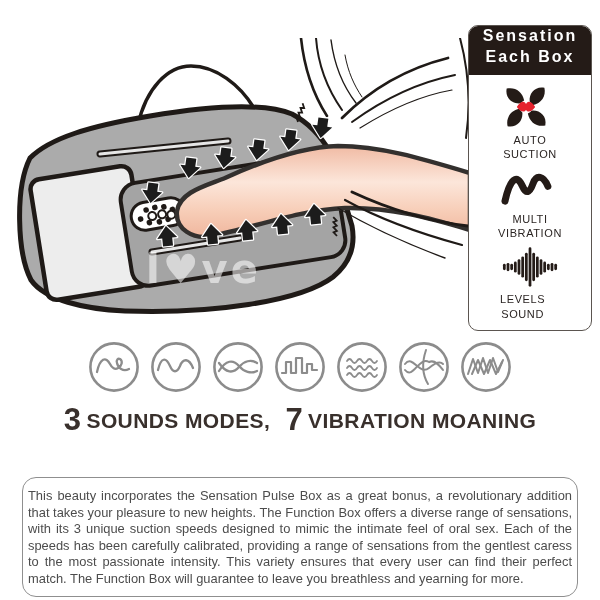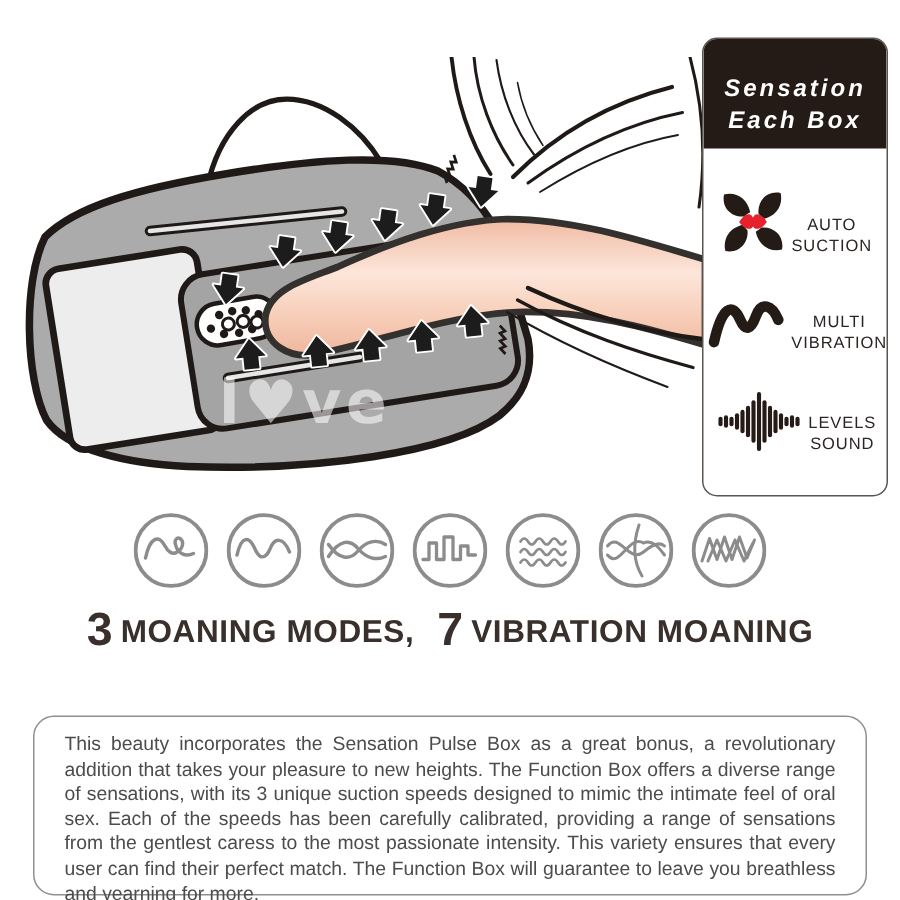--- a/index.html
+++ b/index.html
@@ -10,45 +10,45 @@
   .illustration{position:absolute;left:0;top:38px;width:470px;height:312px;}
   .watermark{position:absolute;left:146px;top:246px;font-size:40px;font-weight:bold;
              color:rgba(255,255,255,0.55);letter-spacing:3px;
              font-family:"DejaVu Sans",sans-serif;pointer-events:none;}
 
   
   .feature-panel{position:absolute;left:468px;top:25px;width:124px;height:306px;
                  border:1.5px solid #5b5550;border-radius:10px;background:#fff;
                  overflow:hidden;display:flex;flex-direction:column;box-sizing:border-box;}
   .panel-header{background:#241b17;color:#fff;text-align:center;font-weight:bold;
-                font-size:16px;letter-spacing:2px;line-height:1.3;padding:24px 0 7px;font-style:italic;}
+                font-size:16px;letter-spacing:2px;line-height:1.3;padding:0 0 7px;}
   .panel-header span{display:block;}
   .panel-features{flex:1;display:flex;flex-direction:column;justify-content:space-evenly;
                   align-items:center;padding:4px 0;}
-  .feature{display:flex;flex-direction:row;align-items:flex-end;gap:3px;}
+  .feature{display:flex;flex-direction:column;align-items:flex-start;gap:3px;}
   .feature-label{font-size:11px;color:#2b2523;text-align:center;line-height:1.3;
                  letter-spacing:0.6px;font-weight:500;}
   .feature-label span{display:block;}
 
   
   .modes-row{position:absolute;top:342px;left:0;width:600px;display:flex;
              justify-content:center;gap:12px;}
   .mode-circle{width:50px;height:50px;}
 
   
   .headline{position:absolute;top:405px;width:600px;text-align:center;color:#39302c;
             font-weight:bold;}
   .hl-line{font-size:21px;letter-spacing:0.4px;line-height:29px;}
   .hl-num{font-size:31px;vertical-align:-2px;margin-right:5px;}
   .hl-gap{margin-right:9px;}
 
   
   .description-box{position:absolute;left:22px;right:22px;top:477px;height:120px;
                    border:1.6px solid #8f8f8f;border-radius:14px;box-sizing:border-box;
-                   padding:10px 20px;background:#fff;}
+                   padding:10px 5px;background:#fff;}
   .description-text{margin:0;font-size:12.9px;line-height:16.6px;color:#4c4c4c;
                     text-align:justify;}
 </style>
 </head>
 <body>
 
 <div class="stage">
 
   <svg class="illustration" viewBox="0 0 470 312" xmlns="http://www.w3.org/2000/svg">
     <defs>
@@ -249,21 +249,21 @@
       <circle cx="25" cy="25" r="23.6" fill="#fff" stroke="#8c8c8c" stroke-width="2.6"></circle>
       <g fill="none" stroke="#8c8c8c" stroke-width="2" stroke-linejoin="round" stroke-linecap="round">
         <path d="M7,32 L12,17 L17,31 L22,16 L27,31 L32,16 L37,30 L42,18"></path>
         <path d="M11,32 L17,18 L23,32 L29,18 L35,32 L41,20"></path>
       </g>
     </svg>
   </div>
 
   <div class="headline">
     <div class="hl-line">
-      <span class="hl-num">3</span><span class="hl-gap">MOANING MODES,</span>
+      <span class="hl-num">3</span><span class="hl-gap">SOUNDS MODES,</span>
       <span class="hl-num">7</span><span>VIBRATION MOANING</span>
     </div>
   </div>
 
   <div class="description-box">
     <p class="description-text">This beauty incorporates the Sensation Pulse Box as a great bonus, a revolutionary addition that takes your pleasure to new heights. The Function Box offers a diverse range of sensations, with its 3 unique suction speeds designed to mimic the intimate feel of oral sex. Each of the speeds has been carefully calibrated, providing a range of sensations from the gentlest caress to the most passionate intensity. This variety ensures that every user can find their perfect match. The Function Box will guarantee to leave you breathless and yearning for more.</p>
   </div>
 
 </div>
 

